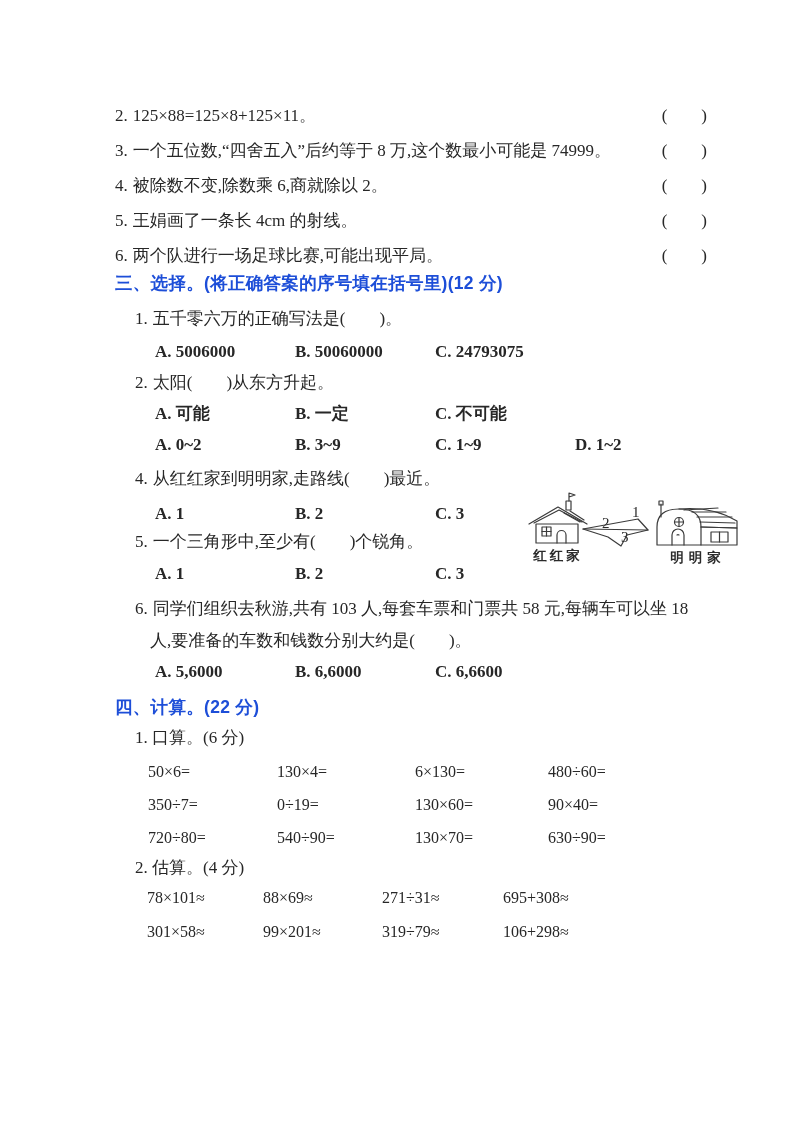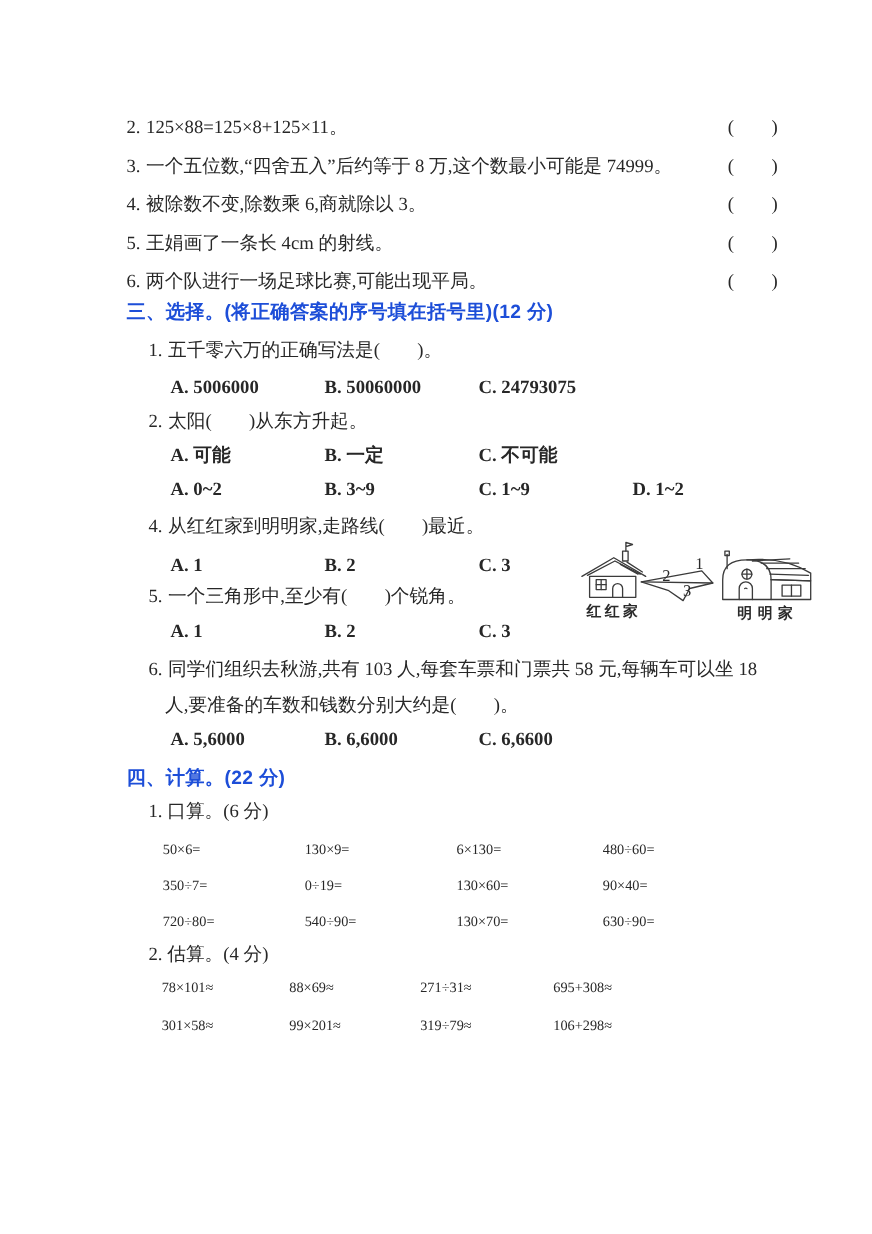--- a/index.html
+++ b/index.html
@@ -11,21 +11,21 @@
   .jtext{flex:1;padding-right:8px;}
   .qnum{margin-right:5px;}
   .bracket{white-space:pre;flex-shrink:0;}
   .sec-h{font-family:"Liberation Sans","DejaVu Sans",sans-serif;font-weight:700;
          font-size:17.5px;line-height:24px;margin:0;letter-spacing:0.3px;color:#1d4ed8;}
   .q{font-size:17px;line-height:22px;padding-left:35px;text-indent:-15px;}
   .q.multi{line-height:32px;}
   .opts{display:grid;grid-template-columns:140px 140px 140px 1fr;
         padding-left:40px;font-size:17px;line-height:22px;font-weight:bold;}
   .calc-grid{display:grid;grid-template-columns:129px 138px 133px 1fr;
-        padding-left:33px;font-size:13px;line-height:22px;}
+        padding-left:33px;font-size:16px;line-height:22px;}
   .est-grid{grid-template-columns:116px 119px 121px 1fr;padding-left:32px;}
   .sub-label{font-size:17px;line-height:22px;padding-left:20px;}
   .boxglyph{display:inline-block;width:15px;height:15px;border:1.4px solid #2c2c2c;
         vertical-align:-2px;margin-right:4px;text-indent:0;}
   .figure{position:absolute;left:526px;top:480px;width:228px;height:92px;}
   .figure svg{display:block;}
   .fig-stroke{fill:none;stroke:#3b3b3b;stroke-width:1.2;stroke-linejoin:round;stroke-linecap:round;}
   .fig-text{font-family:"Liberation Serif","DejaVu Serif",serif;fill:#2a2a2a;}
 </style>
 </head>
@@ -36,21 +36,21 @@
 
     <div class="jrow">
       <div class="jtext"><span class="qnum">2.</span><span>125×88=125×8+125×11。</span></div>
       <span class="bracket">(　　)</span>
     </div>
     <div class="jrow">
       <div class="jtext"><span class="qnum">3.</span><span>一个五位数,“四舍五入”后约等于 8 万,这个数最小可能是 74999。</span></div>
       <span class="bracket">(　　)</span>
     </div>
     <div class="jrow">
-      <div class="jtext"><span class="qnum">4.</span><span>被除数不变,除数乘 6,商就除以 3。</span></div>
+      <div class="jtext"><span class="qnum">4.</span><span>被除数不变,除数乘 6,商就除以 2。</span></div>
       <span class="bracket">(　　)</span>
     </div>
     <div class="jrow">
       <div class="jtext"><span class="qnum">5.</span><span>王娟画了一条长 4cm 的射线。</span></div>
       <span class="bracket">(　　)</span>
     </div>
     <div class="jrow" style="margin-bottom:4px">
       <div class="jtext"><span class="qnum">6.</span><span>两个队进行一场足球比赛,可能出现平局。</span></div>
       <span class="bracket">(　　)</span>
     </div>
@@ -98,21 +98,21 @@
       <span>B. 6,6000</span>
       <span>C. 6,6600</span>
     </div>
 
     <h2 class="sec-h" style="margin-bottom:8px">四、计算。(22 分)</h2>
 
     <div class="sub-label" style="margin-bottom:12px">1. 口算。(6 分)</div>
 
     <div class="calc-grid" style="margin-bottom:11px">
       <span>50×6=</span>
-      <span>130×9=</span>
+      <span>130×4=</span>
       <span>6×130=</span>
       <span>480÷60=</span>
     </div>
     <div class="calc-grid" style="margin-bottom:11px">
       <span>350÷7=</span>
       <span>0÷19=</span>
       <span>130×60=</span>
       <span>90×40=</span>
     </div>
     <div class="calc-grid" style="margin-bottom:8px">

